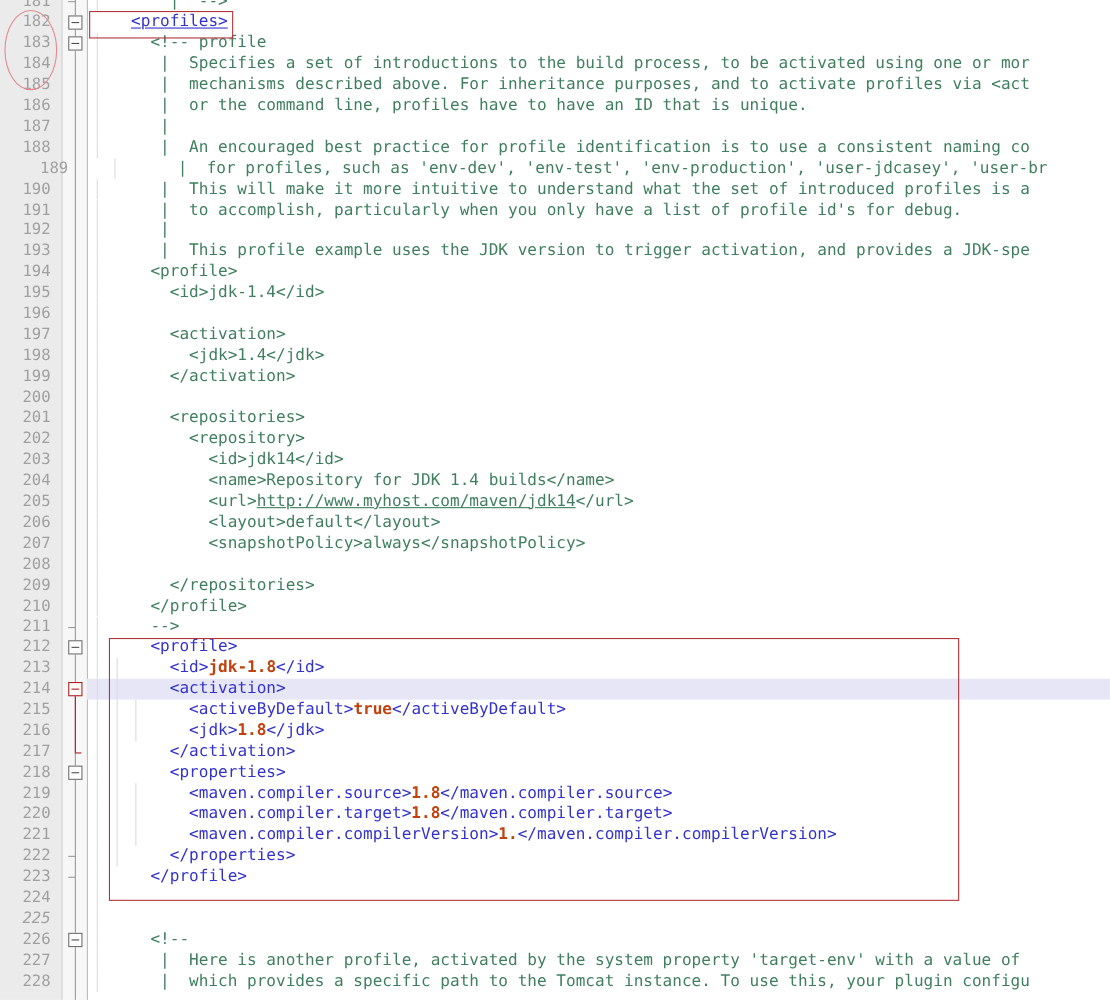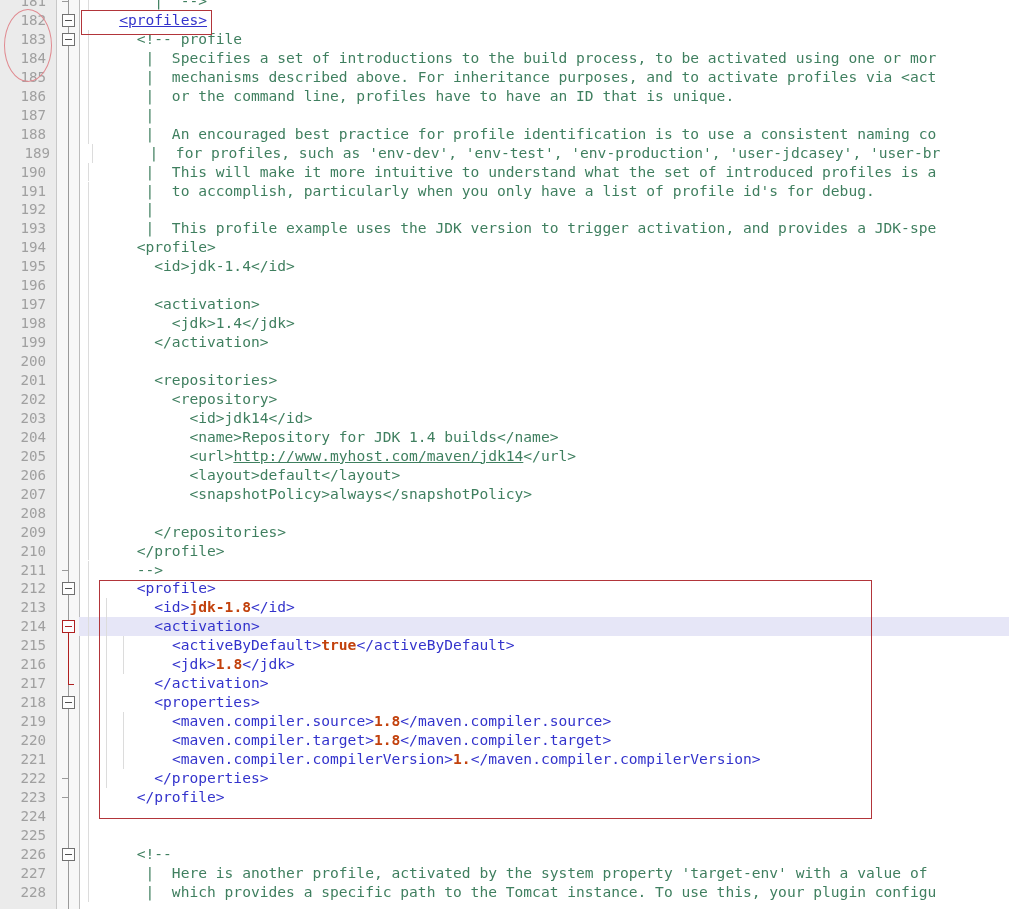--- a/index.html
+++ b/index.html
@@ -115,21 +115,21 @@
 
   <div class="rows" id="rows">
       <div class="row" style="position: absolute; left: 0px; top: -8px; width: 1009px;"><span class="ln">181</span><div class="guide" style="left: 88px;"></div><span class="code"><span class="cmt">        |  --&gt;</span></span></div>
       <div class="row" style="position: absolute; left: 0px; top: 10.95px; width: 1009px;"><span class="ln">182</span><span class="code"><span>    </span><span class="taglink">&lt;profiles&gt;</span></span></div>
       <div class="row" style="position: absolute; left: 0px; top: 29.9px; width: 1009px;"><span class="ln">183</span><div class="guide" style="left: 88px;"></div><span class="code"><span class="cmt">      &lt;!-- profile</span></span></div>
       <div class="row" style="position: absolute; left: 0px; top: 48.85px; width: 1009px;"><span class="ln">184</span><div class="guide" style="left: 88px;"></div><span class="code"><span class="cmt">       |  Specifies a set of introductions to the build process, to be activated using one or mor</span></span></div>
       <div class="row" style="position: absolute; left: 0px; top: 67.8px; width: 1009px;"><span class="ln">185</span><div class="guide" style="left: 88px;"></div><span class="code"><span class="cmt">       |  mechanisms described above. For inheritance purposes, and to activate profiles via &lt;act</span></span></div>
       <div class="row" style="position: absolute; left: 0px; top: 86.75px; width: 1009px;"><span class="ln">186</span><div class="guide" style="left: 88px;"></div><span class="code"><span class="cmt">       |  or the command line, profiles have to have an ID that is unique.</span></span></div>
       <div class="row" style="position: absolute; left: 0px; top: 105.7px; width: 899px;"><span class="ln">187</span><div class="guide" style="left: 88px;"></div><span class="code"><span class="cmt">       |</span></span></div>
       <div class="row" style="position: absolute; left: 0px; top: 124.65px; width: 1009px;"><span class="ln">188</span><div class="guide" style="left: 88px;"></div><span class="code"><span class="cmt">       |  An encouraged best practice for profile identification is to use a consistent naming co</span></span></div>
-      <div class="row" style="position: absolute; left: 4px; top: 143.6px; width: 919px;"><span class="ln">189</span><div class="guide" style="left: 88px;"></div><span class="code"><span class="cmt">       |  for profiles, such as 'env-dev', 'env-test', 'env-production', 'user-jdcasey', 'user-br</span></span></div>
+      <div class="row" style="position: absolute; left: 16px; top: 143.6px; width: 919px;"><span class="ln">189</span><div class="guide" style="left: 88px;"></div><span class="code"><span class="cmt">       |  for profiles, such as 'env-dev', 'env-test', 'env-production', 'user-jdcasey', 'user-br</span></span></div>
       <div class="row" style="position: absolute; left: 0px; top: 162.55px; width: 1009px;"><span class="ln">190</span><div class="guide" style="left: 88px;"></div><span class="code"><span class="cmt">       |  This will make it more intuitive to understand what the set of introduced profiles is a</span></span></div>
       <div class="row" style="position: absolute; left: 0px; top: 181.5px; width: 1009px;"><span class="ln">191</span><div class="guide" style="left: 88px;"></div><span class="code"><span class="cmt">       |  to accomplish, particularly when you only have a list of profile id's for debug.</span></span></div>
       <div class="row" style="position: absolute; left: 0px; top: 200.45px; width: 1009px;"><span class="ln">192</span><div class="guide" style="left: 88px;"></div><span class="code"><span class="cmt">       |</span></span></div>
       <div class="row" style="position: absolute; left: 0px; top: 219.4px; width: 1009px; padding-left: 17px;"><span class="ln">193</span><div class="guide" style="left: 88px;"></div><span class="code"><span class="cmt">       |  This profile example uses the JDK version to trigger activation, and provides a JDK-spe</span></span></div>
       <div class="row" style="position: absolute; left: 0px; top: 238.35px; width: 1009px;"><span class="ln">194</span><div class="guide" style="left: 88px;"></div><span class="code"><span class="cmt">      &lt;profile&gt;</span></span></div>
       <div class="row" style="position: absolute; left: 0px; top: 257.3px; width: 1009px;"><span class="ln">195</span><div class="guide" style="left: 88px;"></div><span class="code"><span class="cmt">        &lt;id&gt;jdk-1.4&lt;/id&gt;</span></span></div>
       <div class="row" style="position: absolute; left: 0px; top: 276.25px; width: 1009px;"><span class="ln">196</span><div class="guide" style="left: 88px;"></div><span class="code"></span></div>
       <div class="row" style="position: absolute; left: 0px; top: 295.2px; width: 1009px;"><span class="ln">197</span><div class="guide" style="left: 88px;"></div><span class="code"><span class="cmt">        &lt;activation&gt;</span></span></div>
       <div class="row" style="position: absolute; left: 0px; top: 314.15px; width: 1009px;"><span class="ln">198</span><div class="guide" style="left: 88px;"></div><span class="code"><span class="cmt">          &lt;jdk&gt;1.4&lt;/jdk&gt;</span></span></div>
       <div class="row" style="position: absolute; left: 0px; top: 333.1px; width: 1009px;"><span class="ln">199</span><div class="guide" style="left: 88px;"></div><span class="code"><span class="cmt">        &lt;/activation&gt;</span></span></div>
@@ -151,21 +151,21 @@
       <div class="row" style="position: absolute; left: 0px; top: 636.3px; width: 1009px;"><span class="ln">215</span><div class="guide" style="left: 88px;"></div><div class="guide" style="left: 105.56px;"></div><div class="guide" style="left: 123.12px;"></div><span class="code"><span>          </span><span class="tag">&lt;activeByDefault&gt;</span><span class="val">true</span><span class="tag">&lt;/activeByDefault&gt;</span></span></div>
       <div class="row" style="position: absolute; left: 0px; top: 655.25px; width: 1009px;"><span class="ln">216</span><div class="guide" style="left: 88px;"></div><div class="guide" style="left: 105.56px;"></div><div class="guide" style="left: 123.12px;"></div><span class="code"><span>          </span><span class="tag">&lt;jdk&gt;</span><span class="val">1.8</span><span class="tag">&lt;/jdk&gt;</span></span></div>
       <div class="row" style="position: absolute; left: 0px; top: 674.2px; width: 1009px;"><span class="ln">217</span><div class="guide" style="left: 88px;"></div><div class="guide" style="left: 105.56px;"></div><span class="code"><span>        </span><span class="tag">&lt;/activation&gt;</span></span></div>
       <div class="row" style="position: absolute; left: 0px; top: 693.15px; width: 1009px;"><span class="ln">218</span><div class="guide" style="left: 88px;"></div><div class="guide" style="left: 105.56px;"></div><span class="code"><span>        </span><span class="tag">&lt;properties&gt;</span></span></div>
       <div class="row" style="position: absolute; left: 0px; top: 712.1px; width: 1009px;"><span class="ln">219</span><div class="guide" style="left: 88px;"></div><div class="guide" style="left: 105.56px;"></div><div class="guide" style="left: 123.12px;"></div><span class="code"><span>          </span><span class="tag">&lt;maven.compiler.source&gt;</span><span class="val">1.8</span><span class="tag">&lt;/maven.compiler.source&gt;</span></span></div>
       <div class="row" style="position: absolute; left: 0px; top: 731.05px; width: 1009px;"><span class="ln">220</span><div class="guide" style="left: 88px;"></div><div class="guide" style="left: 105.56px;"></div><div class="guide" style="left: 123.12px;"></div><span class="code"><span>          </span><span class="tag">&lt;maven.compiler.target&gt;</span><span class="val">1.8</span><span class="tag">&lt;/maven.compiler.target&gt;</span></span></div>
       <div class="row" style="position: absolute; left: 0px; top: 750px; width: 1009px;"><span class="ln">221</span><div class="guide" style="left: 88px;"></div><div class="guide" style="left: 105.56px;"></div><div class="guide" style="left: 123.12px;"></div><span class="code"><span>          </span><span class="tag">&lt;maven.compiler.compilerVersion&gt;</span><span class="val">1.</span><span class="tag">&lt;/maven.compiler.compilerVersion&gt;</span></span></div>
       <div class="row" style="position: absolute; left: 0px; top: 768.95px; width: 1009px;"><span class="ln">222</span><div class="guide" style="left: 88px;"></div><div class="guide" style="left: 105.56px;"></div><span class="code"><span>        </span><span class="tag">&lt;/properties&gt;</span></span></div>
       <div class="row" style="position: absolute; left: 0px; top: 787.9px; width: 1009px;"><span class="ln">223</span><div class="guide" style="left: 88px;"></div><span class="code"><span>      </span><span class="tag">&lt;/profile&gt;</span></span></div>
       <div class="row" style="position: absolute; left: 0px; top: 806.85px; width: 1009px;"><span class="ln">224</span><div class="guide" style="left: 88px;"></div><span class="code"></span></div>
-      <div class="row" style="position: absolute; left: 0px; top: 825.8px; width: 1009px;"><span class="ln">225</span><div class="guide" style="left: 88px;"></div><span class="code"></span></div>
+      <div class="row" style="position: absolute; left: 0px; top: 825.8px; width: 1009px; font-style: italic;"><span class="ln">225</span><div class="guide" style="left: 88px;"></div><span class="code"></span></div>
       <div class="row" style="position: absolute; left: 0px; top: 844.75px; width: 1009px;"><span class="ln">226</span><div class="guide" style="left: 88px;"></div><span class="code"><span class="cmt">      &lt;!--</span></span></div>
       <div class="row" style="position: absolute; left: 0px; top: 863.7px; width: 1009px;"><span class="ln">227</span><div class="guide" style="left: 88px;"></div><span class="code"><span class="cmt">       |  Here is another profile, activated by the system property 'target-env' with a value of</span></span></div>
       <div class="row" style="position: absolute; left: 0px; top: 882.65px; width: 981px; text-decoration: underline;"><span class="ln">228</span><div class="guide" style="left: 88px;"></div><span class="code"><span class="cmt">       |  which provides a specific path to the Tomcat instance. To use this, your plugin configu</span></span></div>
     </div>
 
   <div id="folds">
       <div class="foldtick" style="top: 1px;"></div>
       <div class="foldbox" style="top: 13.95px;">
         <i></i>
       </div>

